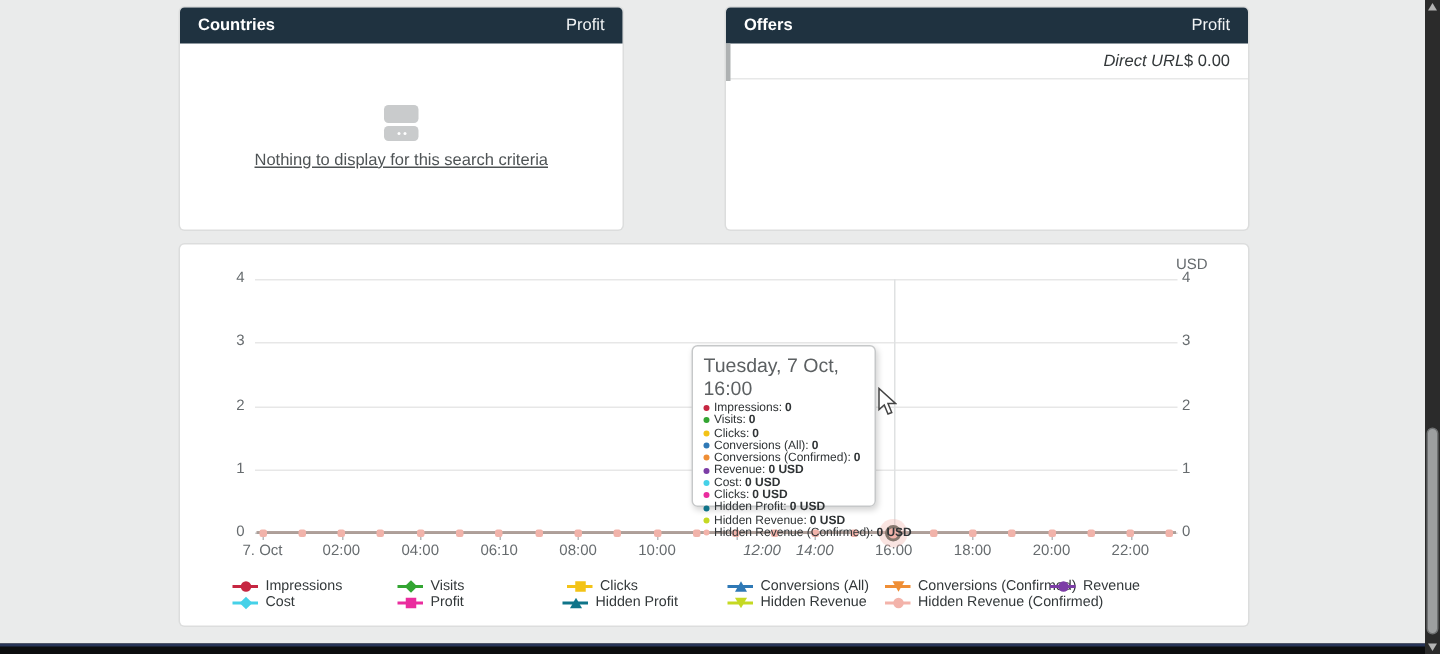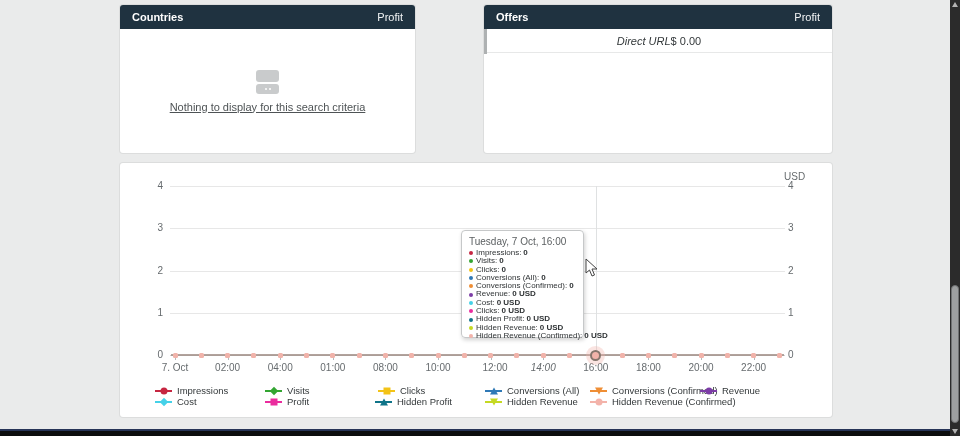--- a/index.html
+++ b/index.html
@@ -26,21 +26,21 @@
   .empty-icon { display:flex; flex-direction:column; align-items:center; margin-bottom:7px; }
   .empty-icon .bar1 { width:23px; height:12px; background:#c9cbcc; border-radius:3px; margin-bottom:2px; }
   .empty-icon .bar2 { width:23px; height:10px; background:#c9cbcc; border-radius:3px; display:flex; align-items:center; justify-content:center; gap:2px; }
   .empty-icon .dot { width:2px; height:2px; background:#fff; border-radius:50%; }
   .empty-text { font-size:11px; color:#4e5355;text-decoration:underline; }
 
   
   #offers-panel { left:484px; top:5px; width:348px; height:148px; }
   .offers-body { position:absolute; top:24px; left:0; right:0; bottom:0; }
   .offer-row {
-    height:24px; display:flex; align-items:center; justify-content:center;
+    height:24px; display:flex; align-items:center; justify-content:flex-end;
     padding:0 12px 0 14px; border-bottom:1px solid #e7e8e8; font-size:11px;
   }
   .offer-name { font-style:italic; color:#33383a; }
   .offer-value { color:#33383a; }
   .offers-scrollhint { position:absolute; left:0; top:0; width:3px; height:25px; background:#aeb1b2; }
 
   
   #chart-panel { left:120px; top:163px; width:712px; height:254px; }
   #chart-area { position:absolute; inset:0; overflow:hidden; }
   .gridline { position:absolute; height:1px; background:#e7e7e7; }
@@ -59,21 +59,21 @@
     box-shadow:0 0 0 4px rgba(241,179,170,.35);
   }
   .crosshair { position:absolute; width:1px; background:#dfe1e2; }
 
   
   #tooltip {
     position:absolute; left:341px; top:67px; width:123px; height:108px;
     background:rgba(255,255,255,.97); border:1px solid #c6c8c9; border-radius:4px;
     box-shadow:1px 2px 4px rgba(0,0,0,.18); padding:5px 7px; z-index:5;
   }
-  .tt-header { font-size:10px; color:#5c6062; margin-bottom:2px; }
+  .tt-header { font-size:13px; color:#5c6062; margin-bottom:2px; }
   .tt-row { font-size:8px; color:#2f3335; line-height:8.3px; display:flex; align-items:center; white-space:nowrap; }
   .tt-dot { width:4px; height:4px; border-radius:50%; margin-right:3px; flex:0 0 auto; }
   .tt-val { font-weight:bold; margin-left:2px; }
 
   
   .legend-item { position:absolute; height:11px; display:flex; align-items:center; }
   .lg-marker { position:relative; width:17px; height:9px; flex:0 0 auto; margin-right:5px; }
   .lg-line { position:absolute; left:0; right:0; top:4px; height:1.5px; }
   .lg-shape { position:absolute; left:50%; top:50%; transform:translate(-50%,-50%); }
   .legend-label { font-size:9.5px; color:#33383a; }
@@ -146,27 +146,27 @@
         <div class="ylabel right" style="left: 668px; top: 186px;">0</div>
       </div>
     <span class="yaxis-title" id="yaxis-title" style="left:664px; top:8px;">USD</span>
     <div id="xaxis">
         <div class="xlabel" style="left: 33px; top: 199px;">7. Oct</div>
         <div class="xtick" style="left: 55px; top: 193px;"></div>
         <div class="xlabel" style="left: 85.6px; top: 199px;">02:00</div>
         <div class="xtick" style="left: 107.6px; top: 193px;"></div>
         <div class="xlabel" style="left: 138.2px; top: 199px;">04:00</div>
         <div class="xtick" style="left: 160.2px; top: 193px;"></div>
-        <div class="xlabel" style="left: 190.8px; top: 199px;">01:00</div>
+        <div class="xlabel" style="left: 190.8px; top: 199px;">06:10</div>
         <div class="xtick" style="left: 212.8px; top: 193px;"></div>
         <div class="xlabel" style="left: 243.4px; top: 199px;">08:00</div>
         <div class="xtick" style="left: 265.4px; top: 193px;"></div>
         <div class="xlabel" style="left: 296px; top: 199px;">10:00</div>
         <div class="xtick" style="left: 318px; top: 193px;"></div>
-        <div class="xlabel" style="left: 353px; top: 199px;">12:00</div>
+        <div class="xlabel" style="left: 366px; top: 199px; font-style: italic;">12:00</div>
         <div class="xtick" style="left: 370.6px; top: 193px;"></div>
         <div class="xlabel" style="left: 401.2px; top: 199px; font-style: italic;">14:00</div>
         <div class="xtick" style="left: 423.2px; top: 193px;"></div>
         <div class="xlabel" style="left: 453.8px; top: 199px;">16:00</div>
         <div class="xtick" style="left: 475.8px; top: 193px;"></div>
         <div class="xlabel" style="left: 506.4px; top: 199px;">18:00</div>
         <div class="xtick" style="left: 528.4px; top: 193px;"></div>
         <div class="xlabel" style="left: 559px; top: 199px;">20:00</div>
         <div class="xtick" style="left: 581px; top: 193px;"></div>
         <div class="xlabel" style="left: 611.6px; top: 199px;">22:00</div>

